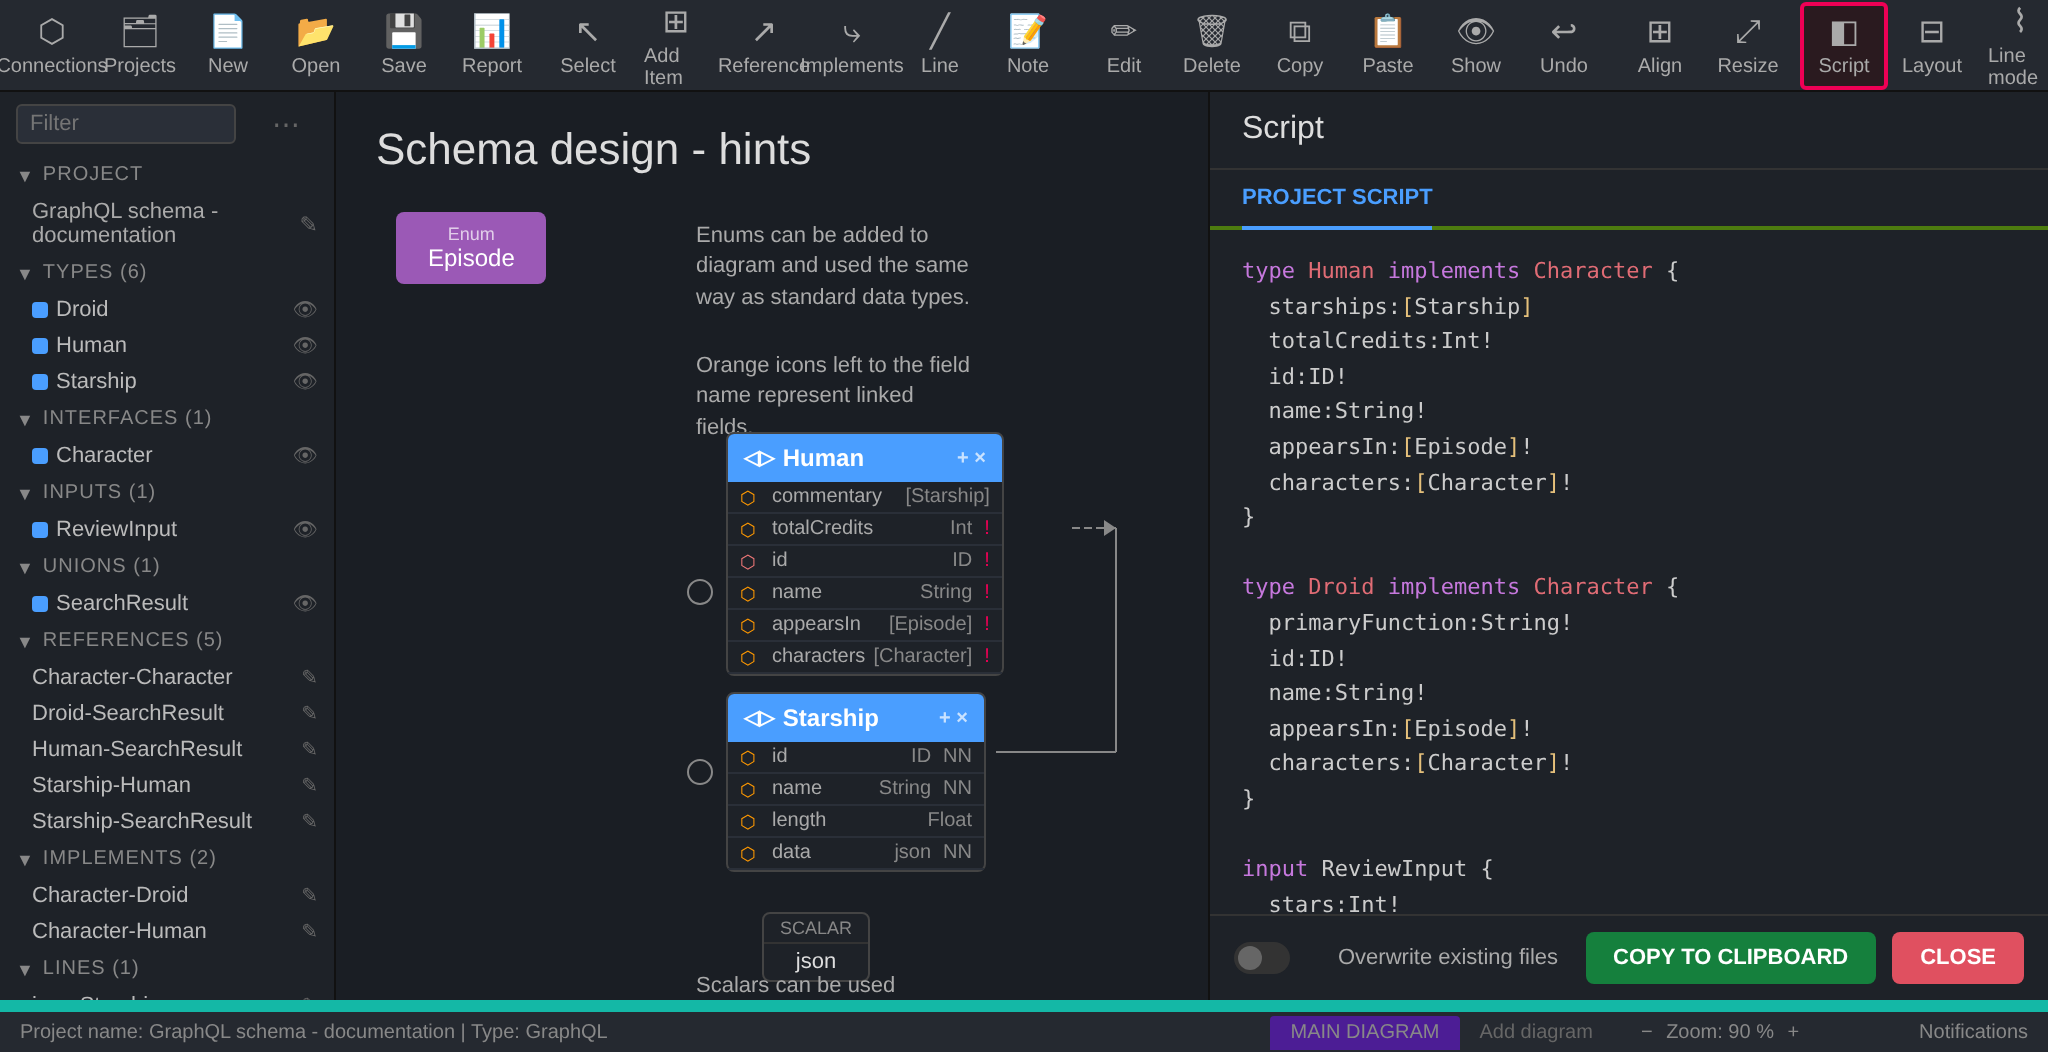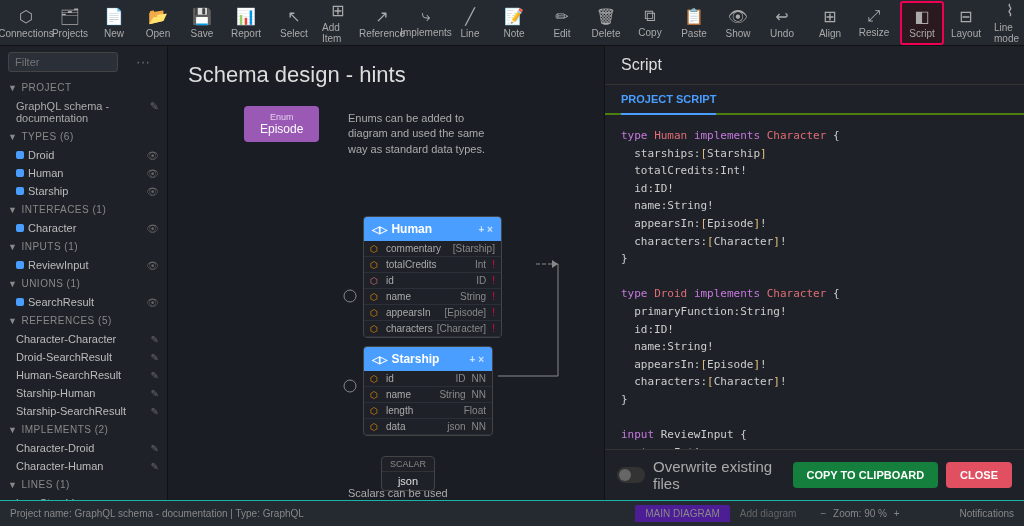--- a/index.html
+++ b/index.html
@@ -166,21 +166,20 @@
 
     .entity-episode {
       position: absolute;
       background: #9b59b6;
       color: white;
       padding: 6px 16px;
       border-radius: 4px;
       font-size: 12px;
       text-align: center;
       cursor: pointer;
-      margin-left: 46px;
     }
     .entity-episode-label { font-size: 9px; color: rgba(255,255,255,0.7); }
 
     
     #script-panel {
       width: 420px;
       background: #1e2228;
       border-left: 1px solid #111;
       display: flex;
       flex-direction: column;
@@ -240,39 +239,39 @@
       position: relative;
       cursor: pointer;
     }
     .overwrite-toggle-knob {
       width: 12px; height: 12px;
       background: #666;
       border-radius: 50%;
       position: absolute;
       top: 2px; left: 2px;
     }
-    .overwrite-label { color: #aaa; font-size: 15px; flex: 1; }
+    .overwrite-label { color: #aaa; font-size: 11px; flex: 1; margin-left: 16px; }
     .btn {
       padding: 7px 14px;
       border-radius: 4px;
       font-size: 11px;
       font-weight: bold;
       cursor: pointer;
       border: none;
       color: #fff;
     }
     .btn-copy { background: #15803d; }
     .btn-save { background: #4a9eff; }
     .btn-close { background: #e05060; }
 
     
     #status-bar {
       height: 26px;
       background: #252930;
-      border-top: 1px solid #14b8a6;
+      border-top: 6px solid #14b8a6;
       display: flex;
       align-items: center;
       padding: 0 10px;
       font-size: 10px;
       color: #888;
       gap: 16px;
     }
     .status-left { flex: 1; }
     .status-tabs {
       display: flex;
@@ -407,21 +406,21 @@
       <input type="text" placeholder="Filter" style="">
       <span style="color:#666;font-size:14px;cursor:pointer;">⋯</span>
       <span style="color:#666;font-size:14px;cursor:pointer;">⊞</span>
     </div>
 
     <div class="sidebar-section-header">
       <span class="arrow">▼</span>
       <span>PROJECT</span>
     </div>
     <div class="sidebar-item">
-      <div class="project-name-edit" style="width:100%; display:flex; justify-content:space-between; ">
+      <div class="project-name-edit" style="width:100%; display:flex; justify-content:space-between; align-items:center;">
         <span style="font-size:11px; color:#aaa;">GraphQL schema - documentation</span>
         <span style="color:#666; font-size:11px;">✎</span>
       </div>
     </div>
 
     <div class="sidebar-section-header">
       <span class="arrow">▼</span>
       <span>TYPES (6)</span>
     </div>
     <div class="sidebar-item">
@@ -548,20 +547,23 @@
 
     <div class="entity-episode" style="left:30px; top:60px; position:absolute;">
       <div class="entity-episode-label">Enum</div>
       <div>Episode</div>
     </div>
 
     <div class="hint-box" style="left:180px; top:65px;">
       <span>Enums can be added to diagram and used the same way as standard data types.</span>
     </div>
 
+    <div class="hint-box" style="left:180px; top:130px;">
+      <span>Orange icons left to the field name represent linked fields.</span>
+    </div>
 
     <div class="diagram-entity" style="left:195px; top:170px;">
       <div class="entity-header">
         <span style="margin-right:4px; font-size:10px;">◁▷</span>
         <span>Human</span>
         <span style="margin-left:auto; font-size:10px; opacity:0.7;">+ ×</span>
       </div>
       <div class="entity-row">
         <span class="entity-row-icon">⬡</span>
         <span class="entity-row-name">commentary</span>

